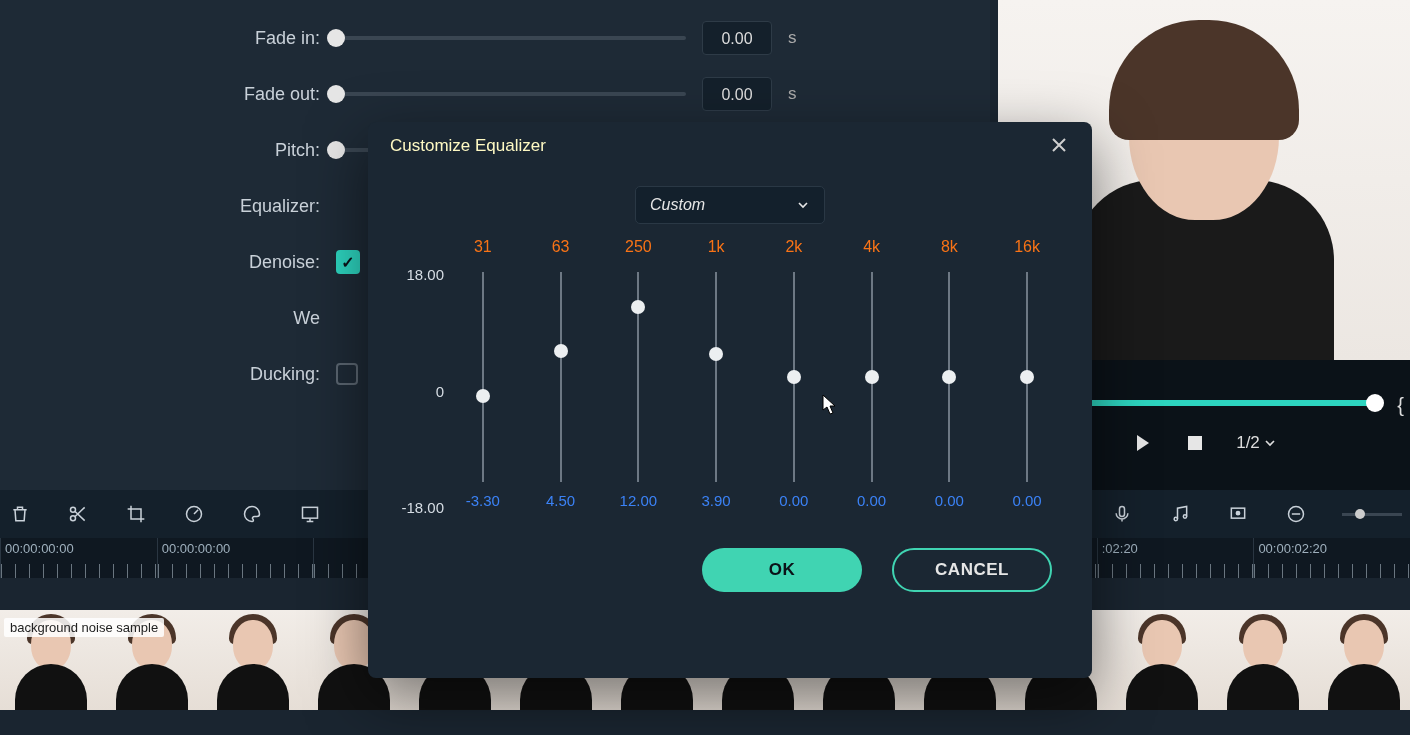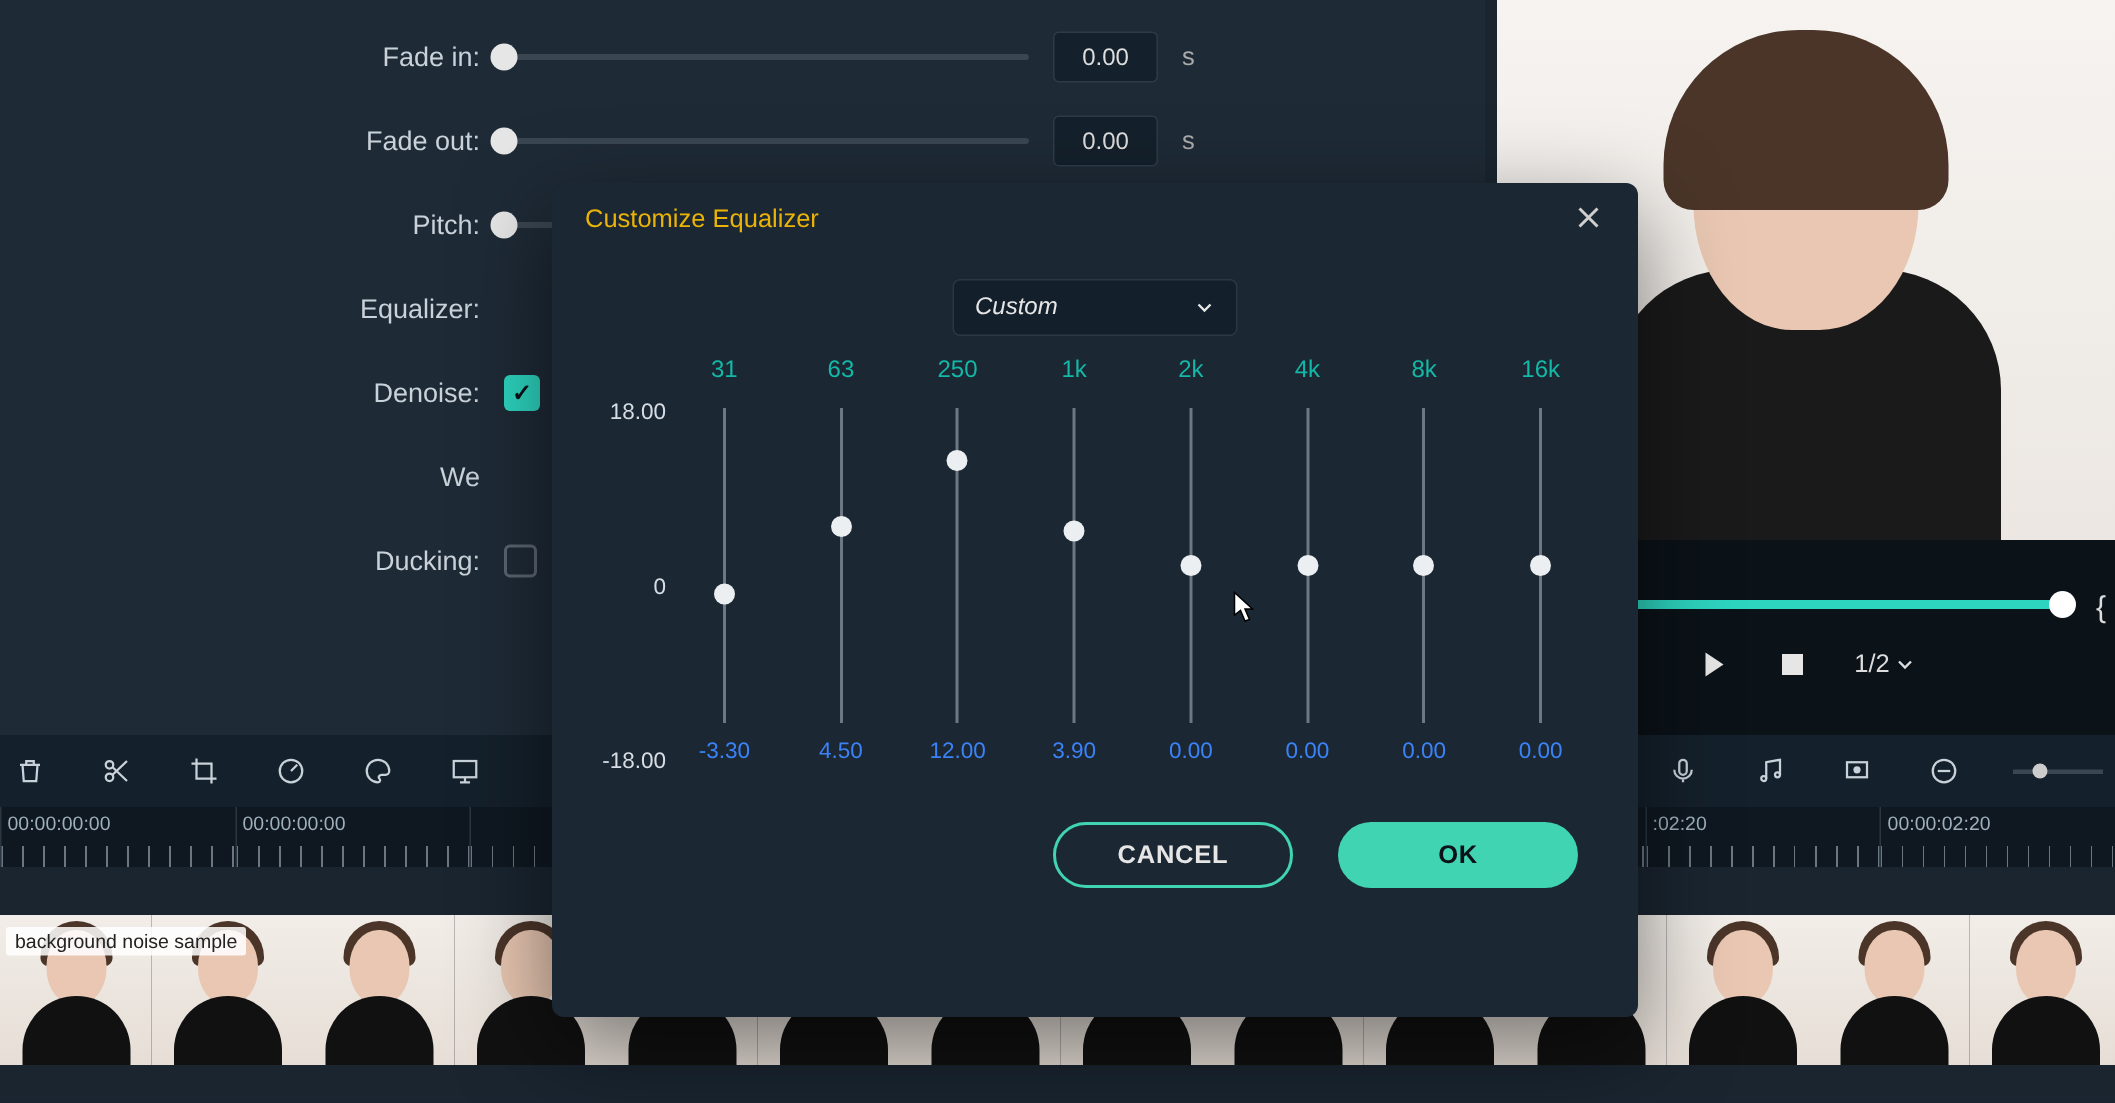--- a/index.html
+++ b/index.html
@@ -44,29 +44,29 @@
 
 .clips { position: absolute; left: 0; top: 610px; width: 1410px; height: 100px; background: #0f1821; display: flex; }
 .clip-label { position: absolute; top: 8px; left: 4px; background: rgba(255,255,255,0.85); color: #222; font-size: 13px; padding: 2px 6px; border-radius: 2px; z-index: 3; }
 .thumb { flex: 0 0 101px; height: 100px; background: linear-gradient(#f2ede8,#e6ded6); position: relative; overflow: hidden; }
 .thumb .mini-body { position: absolute; bottom: 0; left: 50%; transform: translateX(-50%); width: 72px; height: 46px; background: #111; border-radius: 38px 38px 0 0; }
 .thumb .mini-head { position: absolute; bottom: 40px; left: 50%; transform: translateX(-50%); width: 40px; height: 50px; background: #e9c7b2; border-radius: 48%; }
 .thumb .mini-hair { position: absolute; bottom: 66px; left: 50%; transform: translateX(-50%); width: 48px; height: 30px; background: #4b3529; border-radius: 28px 28px 6px 6px; }
 
 
 .dialog { position: absolute; left: 368px; top: 122px; width: 724px; height: 556px; background: #1b2733; border-radius: 8px; box-shadow: 0 20px 60px rgba(0,0,0,0.5); color: #e6e6e6; z-index: 50; }
-.dlg-head { display: flex; align-items: center; justify-content: space-between; padding: 14px 22px 10px; font-size: 17px; color: #eab308; }
+.dlg-head { display: flex; align-items: center; justify-content: space-between; padding: 14px 22px 10px; font-size: 17px; color: #fef9c3; }
 .dlg-close { width: 20px; height: 20px; cursor: pointer; color: #cfcfcf; }
 .preset { margin: 20px auto 4px; width: 190px; height: 38px; background: #13202c; border: 1px solid #2a3845; border-radius: 5px; display: flex; align-items: center; justify-content: space-between; padding: 0 14px; font-size: 16px; cursor: pointer; font-style: italic; }
 
 .eq-grid { display: flex; padding: 10px 26px 0 26px; }
 .eq-axis { display: flex; flex-direction: column; justify-content: space-between; align-items: flex-end; width: 50px; height: 250px; margin-top: 28px; font-size: 15px; color: #d6dde4; }
 .bands { display: flex; gap: 0; flex: 1; }
 .band { flex: 1; display: flex; flex-direction: column; align-items: center; }
-.band-freq { height: 30px; font-size: 16px; color: #14b8a6; }
+.band-freq { height: 30px; font-size: 16px; color: #f97316; }
 .band-track { position: relative; width: 2px; height: 210px; background: #6d7884; margin: 4px 0 10px; }
 .band-thumb { position: absolute; left: 50%; transform: translate(-50%,-50%); width: 14px; height: 14px; background: #eceff1; border-radius: 50%; cursor: pointer; }
 .band-val { font-size: 15px; color: #3b82f6; height: 24px; }
 
 .dlg-buttons { display: flex; justify-content: flex-end; gap: 30px; padding: 32px 40px 0; }
 .btn { width: 160px; height: 44px; border-radius: 22px; font-size: 17px; font-weight: 600; display: flex; align-items: center; justify-content: center; cursor: pointer; letter-spacing: 0.5px; }
 .btn-ok { background: #40d4b2; color: #0b1218; }
 .btn-cancel { border: 2px solid #40d4b2; color: #e6e6e6; }
 
 .cursor { position: absolute; left: 822px; top: 394px; width: 16px; height: 22px; z-index: 60; pointer-events: none; }
@@ -401,20 +401,20 @@
         <div class="band">
           <div class="band-freq">16k</div>
           <div class="band-track">
             <div class="band-thumb" style="top: 50%;"></div>
           </div>
           <div class="band-val">0.00</div>
         </div>
       </div>
   </div>
   <div class="dlg-buttons">
+    <div class="btn btn-ok">OK</div>
     <div class="btn btn-cancel">CANCEL</div>
-    <div class="btn btn-ok">OK</div>
   </div>
 </div>
 
 <svg class="cursor" viewBox="0 0 16 22">
     <path d="M1 1 L1 16 L5 13 L8 20 L11 19 L8 12 L13 12 Z" fill="#fff" stroke="#000" stroke-width="1"></path>
   </svg>
 
 </body></html>

